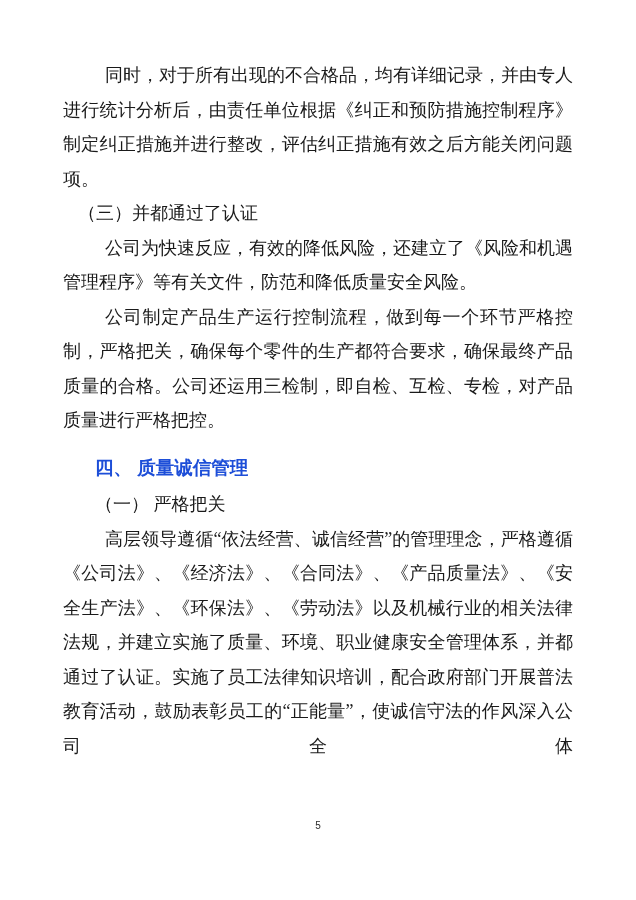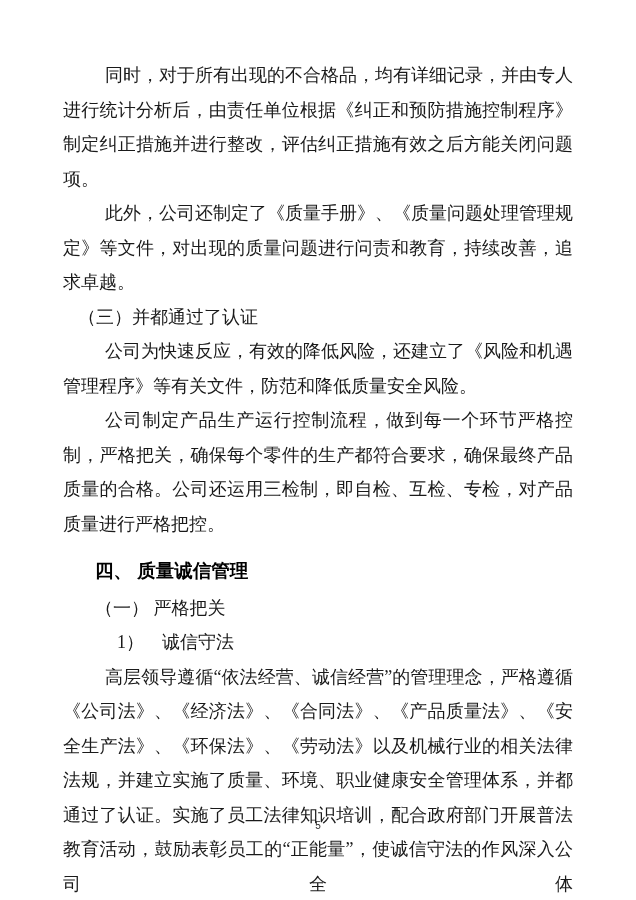--- a/index.html
+++ b/index.html
@@ -45,21 +45,21 @@
   p.sub-two {          
     text-indent: 54px;
   }
   h2.heading {
     margin: 13px 0 2px 0;
     padding: 0;
     font-family: "Liberation Sans", sans-serif;
     font-weight: 700;
     font-size: 18.5px;
     line-height: 34.5px;
-    color: #000000;
+    color: #1d4ed8;
     text-indent: 32px;
     text-align: left;
   }
   .footer {
     position: absolute;
     top: 820px;
     left: 0;
     width: 636px;
     text-align: center;
     font-family: "Liberation Sans", sans-serif;
@@ -68,33 +68,31 @@
   }
 </style>
 </head>
 <body>
 
 <div class="page">
   <div class="content">
 
     <p class="body">同时，对于所有出现的不合格品，均有详细记录，并由专人进行统计分析后，由责任单位根据《纠正和预防措施控制程序》制定纠正措施并进行整改，评估纠正措施有效之后方能关闭问题项。</p>
 
-    <p class="body">此外，公司还制定了《质量手册》、《质量问题处理管理规定》等文件，对出现的质量问题进行问责和教育，持续改善，追求卓越。</p>
 
     <p class="sub-num">（三）并都通过了认证</p>
 
     <p class="body">公司为快速反应，有效的降低风险，还建立了《风险和机遇管理程序》等有关文件，防范和降低质量安全风险。</p>
 
     <p class="body">公司制定产品生产运行控制流程，做到每一个环节严格控制，严格把关，确保每个零件的生产都符合要求，确保最终产品质量的合格。公司还运用三检制，即自检、互检、专检，对产品质量进行严格把控。</p>
 
     <h2 class="heading">四、 质量诚信管理</h2>
 
     <p class="sub-one">（一） 严格把关</p>
 
-    <p class="sub-two">1）　诚信守法</p>
 
     <p class="body-cont">高层领导遵循“依法经营、诚信经营”的管理理念，严格遵循《公司法》、《经济法》、《合同法》、《产品质量法》、《安全生产法》、《环保法》、《劳动法》以及机械行业的相关法律法规，并建立实施了质量、环境、职业健康安全管理体系，并都通过了认证。实施了员工法律知识培训，配合政府部门开展普法教育活动，鼓励表彰员工的“正能量”，使诚信守法的作风深入公司全体</p>
 
   </div>
 
   <div class="footer">
     <span>5</span>
   </div>
 </div>
 

